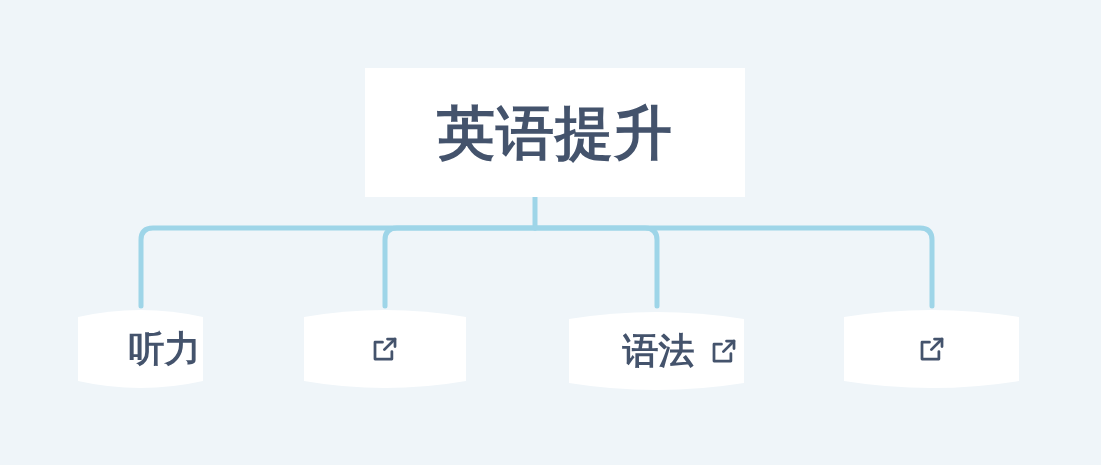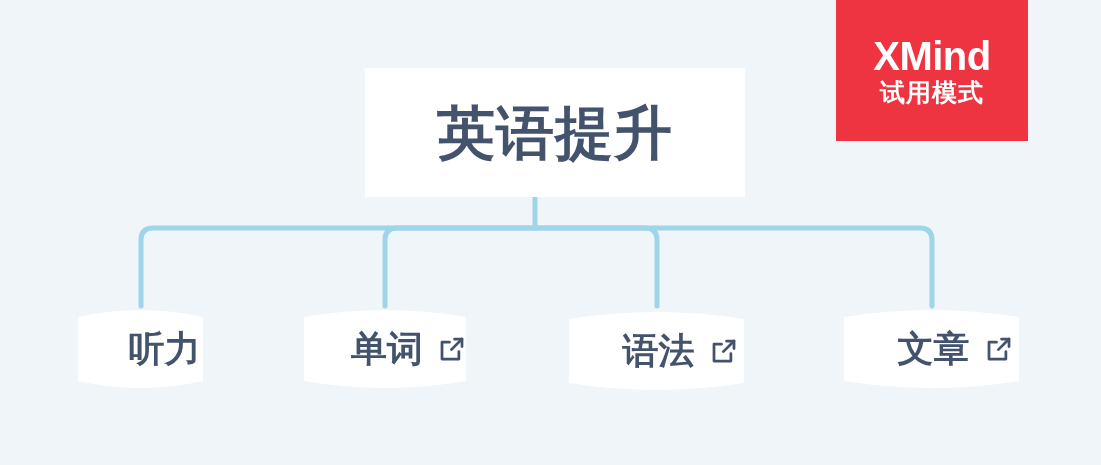--- a/index.html
+++ b/index.html
@@ -149,21 +149,20 @@
     <svg class="lens-bg" viewBox="0 0 157 92" preserveAspectRatio="none">
       <path d="M16 14 Q78.5 0 141 14 L141 78 Q78.5 92 16 78 Z" fill="#ffffff"></path>
     </svg>
     <span class="topic-text">听力</span>
   </div>
 
   <div class="child-topic" style="left:288px; top:303px; width:194px;">
     <svg class="lens-bg" viewBox="0 0 194 92" preserveAspectRatio="none">
       <path d="M16 14 Q97 0 178 14 L178 78 Q97 92 16 78 Z" fill="#ffffff"></path>
     </svg>
-    <span class="topic-text">单词</span>
     <span class="link-icon">
       <svg width="30" height="30" viewBox="0 0 24 24" fill="none" stroke="#44536c" stroke-width="2.2" stroke-linecap="round" stroke-linejoin="round">
         <path d="M14 4 L20 4 L20 10"></path>
         <path d="M20 4 L11.5 12.5"></path>
         <path d="M17.5 14 L17.5 20 L4 20 L4 6.5 L10 6.5"></path>
       </svg>
     </span>
   </div>
 
   <div class="child-topic" style="left:553px; top:305px; width:207px;">
@@ -177,28 +176,23 @@
         <path d="M20 4 L11.5 12.5"></path>
         <path d="M17.5 14 L17.5 20 L4 20 L4 6.5 L10 6.5"></path>
       </svg>
     </span>
   </div>
 
   <div class="child-topic" style="left:828px; top:303px; width:207px;">
     <svg class="lens-bg" viewBox="0 0 207 92" preserveAspectRatio="none">
       <path d="M16 14 Q103.5 0 191 14 L191 78 Q103.5 92 16 78 Z" fill="#ffffff"></path>
     </svg>
-    <span class="topic-text">文章</span>
     <span class="link-icon">
       <svg width="30" height="30" viewBox="0 0 24 24" fill="none" stroke="#44536c" stroke-width="2.2" stroke-linecap="round" stroke-linejoin="round">
         <path d="M14 4 L20 4 L20 10"></path>
         <path d="M20 4 L11.5 12.5"></path>
         <path d="M17.5 14 L17.5 20 L4 20 L4 6.5 L10 6.5"></path>
       </svg>
     </span>
   </div>
 
-  <div class="xmind-badge">
-    <span class="brand">XMind</span>
-    <span class="mode">试用模式</span>
-  </div>
 
 </div>
 
 </body></html>

